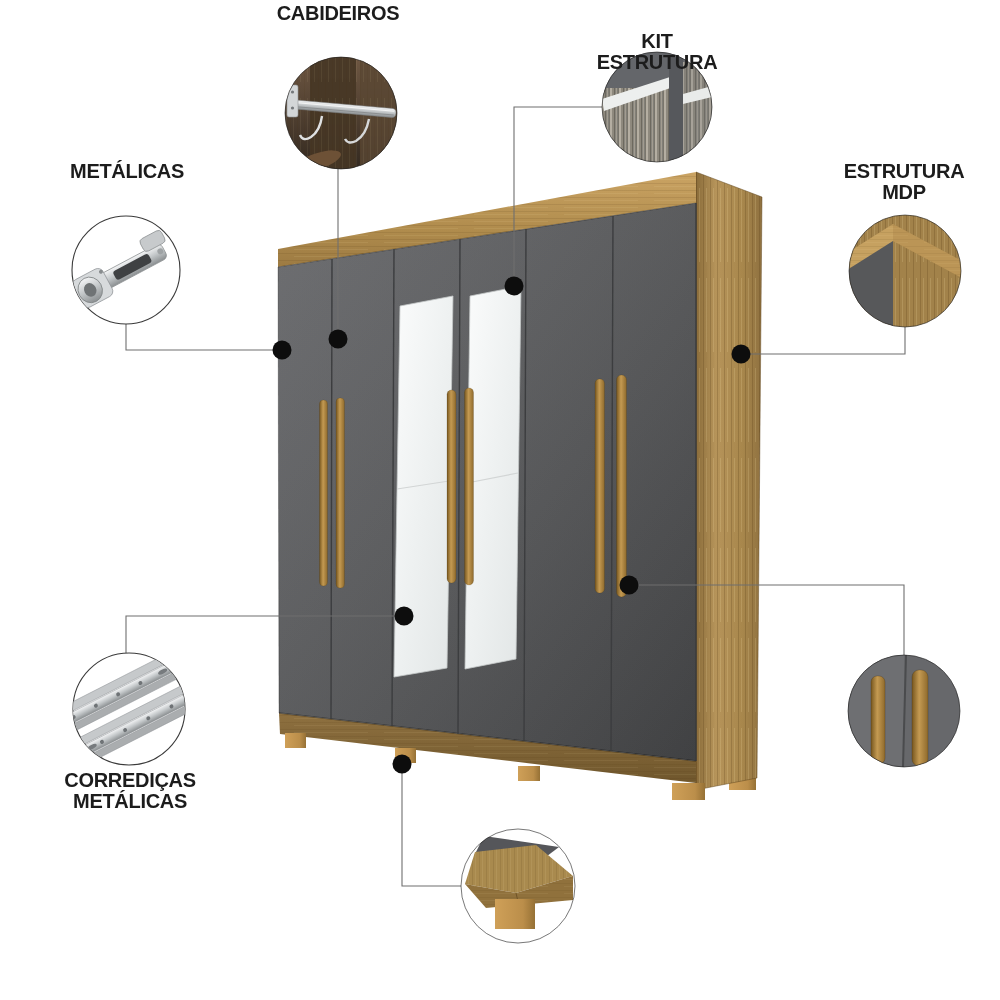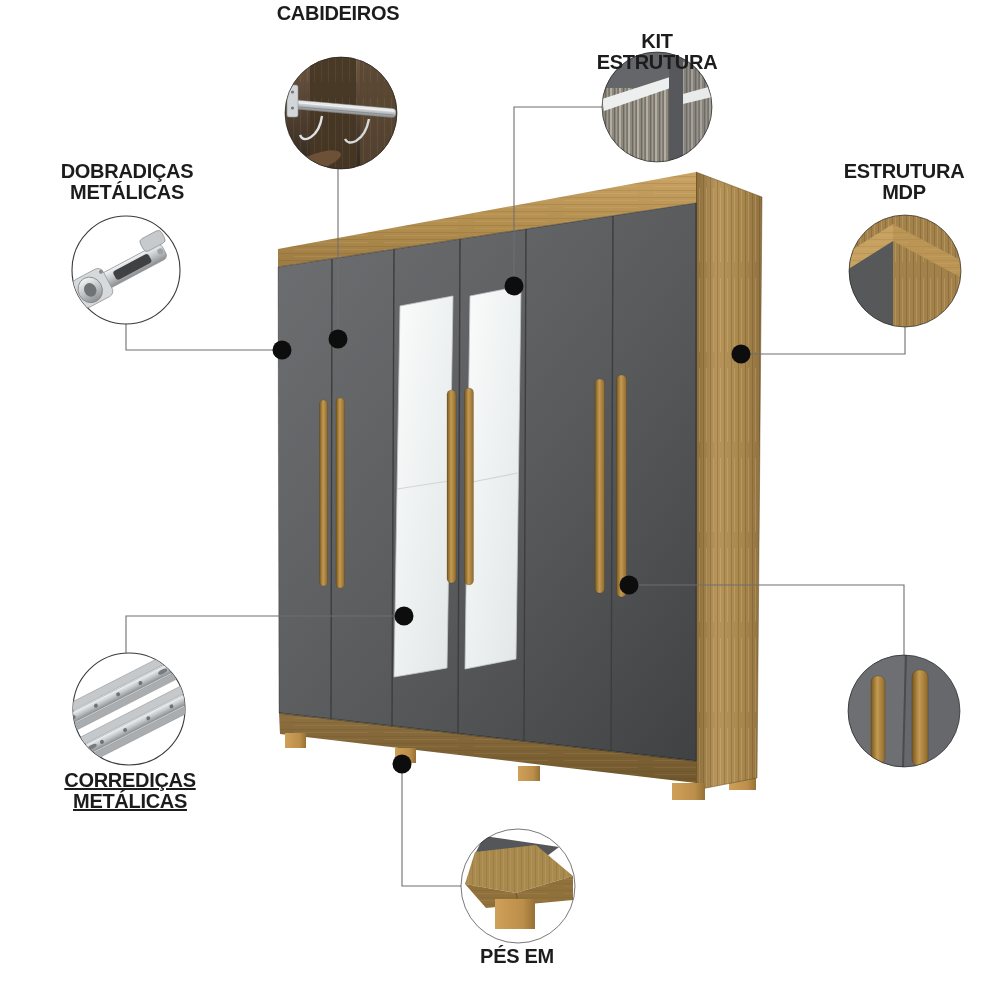--- a/index.html
+++ b/index.html
@@ -7,21 +7,21 @@
        font-family:"Liberation Sans",sans-serif;}
   .stage{position:absolute;left:16px;top:0;width:860px;height:1000px;padding-left:7px;}
   svg.scene{position:absolute;left:0;top:0;}
   .callout-label{position:absolute;text-align:center;color:#1c1c1c;
        font-size:20px;line-height:21px;font-weight:600;letter-spacing:-0.3px;
        white-space:nowrap;}
   .cl-cabideiros{left:192px;top:3px;width:260px;}
   .cl-kit{left:511px;top:3px;width:260px;margin-top:28px;}
   .cl-dobradicas{left:1px;top:161px;width:220px;}
   .cl-estrutura{left:778px;top:161px;width:220px;}
-  .cl-corredicas{left:4px;top:770px;width:220px;text-decoration:underline;}
+  .cl-corredicas{left:4px;top:770px;width:220px;}
   .cl-puxadores{left:778px;top:770px;width:220px;}
   .cl-pes{left:391px;top:946px;width:220px;}
 </style>
 </head>
 <body>
 
 <div class="stage">
 
 <svg class="scene" width="1000" height="1000" viewBox="0 0 1000 1000">
   <defs>
@@ -300,27 +300,25 @@
 </svg>
 
   <div class="callout-label cl-cabideiros">
     <div>CABIDEIROS</div>
   </div>
   <div class="callout-label cl-kit">
     <div>KIT</div>
     <div>ESTRUTURA</div>
   </div>
   <div class="callout-label cl-dobradicas">
-    <div>DOBRADIÇAS</div>
     <div>METÁLICAS</div>
   </div>
   <div class="callout-label cl-estrutura">
     <div>ESTRUTURA</div>
     <div>MDP</div>
   </div>
   <div class="callout-label cl-corredicas">
     <div>CORREDIÇAS</div>
     <div>METÁLICAS</div>
   </div>
   <div class="callout-label cl-pes">
-    <div>PÉS EM</div>
   </div>
 </div>
 
 </body></html>

